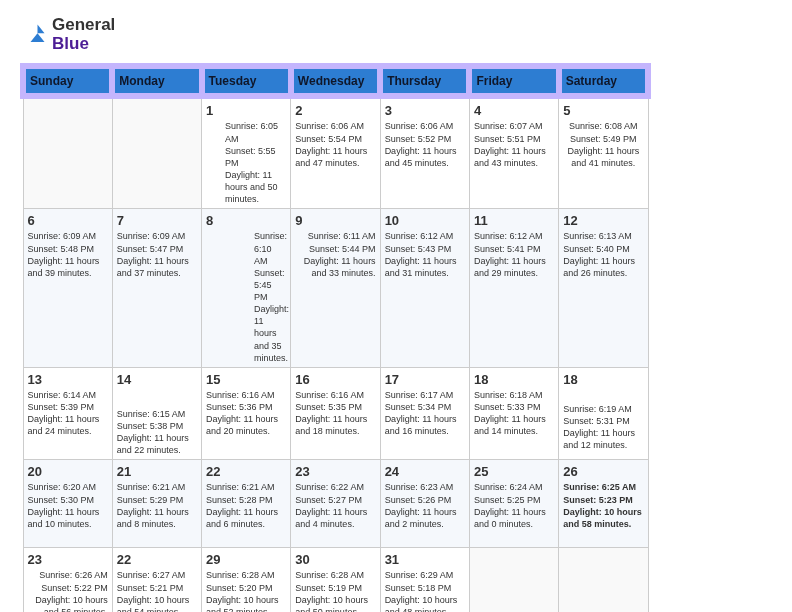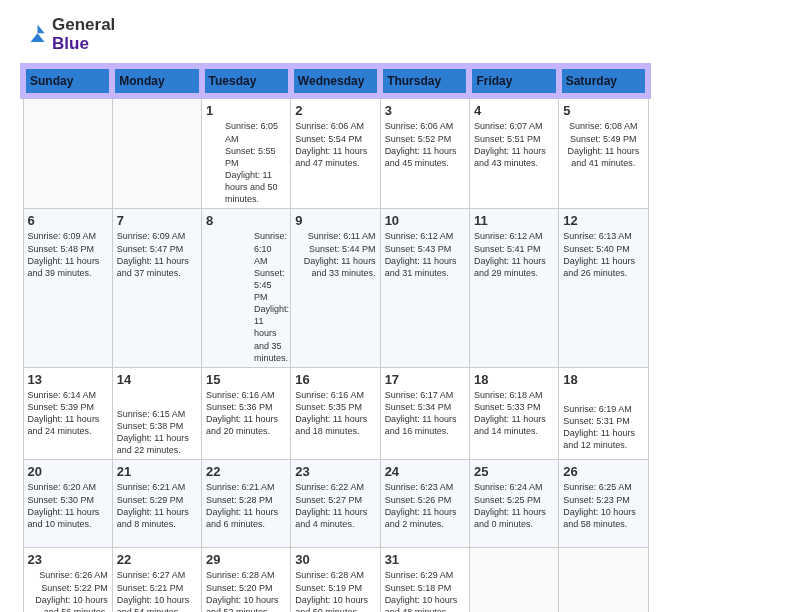--- a/index.html
+++ b/index.html
@@ -277,21 +277,21 @@
 Daylight: 11 hours and 2 minutes.</div>
           </td>
           <td>
             <span class="day-num">25</span>
             <div class="cell-text" style="white-space: pre-line;">Sunrise: 6:24 AM
 Sunset: 5:25 PM
 Daylight: 11 hours and 0 minutes.</div>
           </td>
           <td>
             <span class="day-num">26</span>
-            <div class="cell-text" style="white-space: pre-line;">Sunrise: 6:25 AM
+            <div class="cell-text" style="white-space: pre-line; font-weight: bold;">Sunrise: 6:25 AM
 Sunset: 5:23 PM
 Daylight: 10 hours and 58 minutes.</div>
           </td>
         </tr>
         <tr>
           <td>
             <span class="day-num">23</span>
             <div class="cell-text" style="white-space: pre-line; text-align: right;">Sunrise: 6:26 AM
 Sunset: 5:22 PM
 Daylight: 10 hours and 56 minutes.</div>

